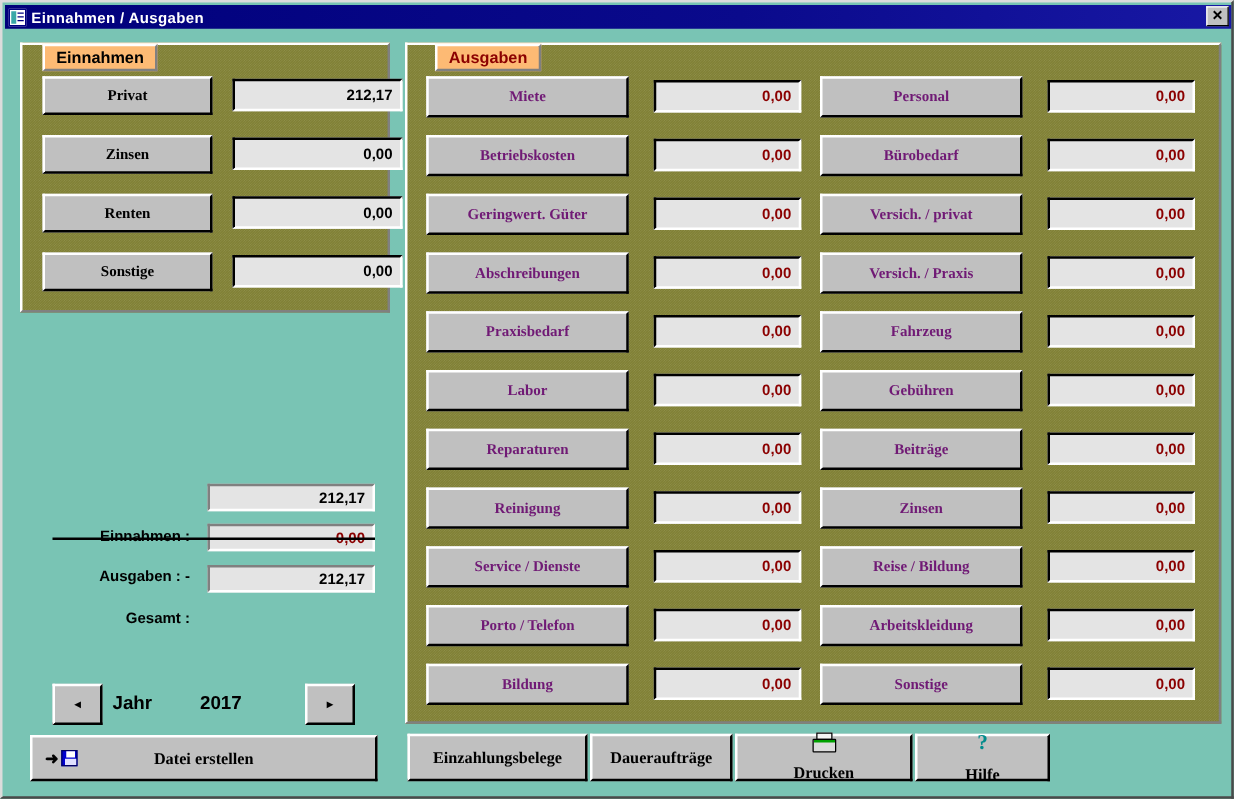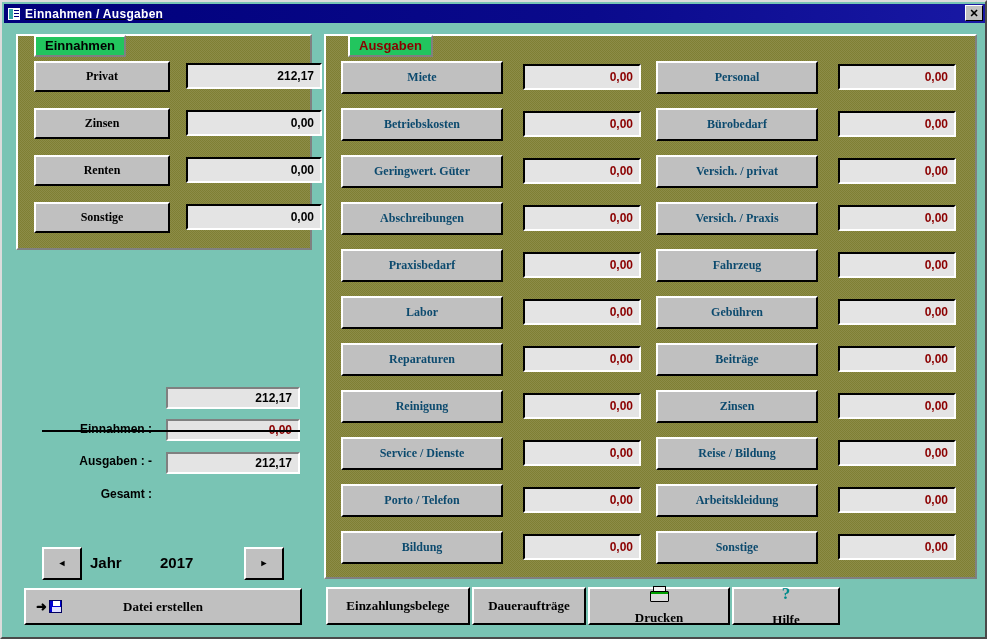--- a/index.html
+++ b/index.html
@@ -19,21 +19,21 @@
     border-top: 2px solid #dcdcdc;
     border-right: 2px solid #4a4a4a;
     border-bottom: 2px solid #4a4a4a;
   }
 
   
   .titlebar {
     position: absolute; left: 2px; top: 2px;
     width: 981px; height: 19px;
     background: linear-gradient(to right, #00007b 0%, #0a0a8c 60%, #1818a4 100%);
-    display: flex; align-items: center; text-decoration: underline;
+    display: flex; align-items: center;
   }
   .title-icon {
     width: 14px; height: 14px; margin-left: 3px; margin-right: 4px;
     background: #ffffff;
     border: 1px solid #000080;
     position: relative; flex: none;
   }
   .title-icon::before {
     content: ""; position: absolute; left: 1px; top: 1px;
     width: 4px; height: 10px; background: #3aa8a8;
@@ -73,21 +73,21 @@
     border-left: 2px solid #ffffff;
     border-top: 2px solid #ffffff;
     border-right: 2px solid #808080;
     border-bottom: 2px solid #808080;
   }
   #panel-einnahmen { left: 14px; top: 32px; width: 296px; height: 216px; }
   #panel-ausgaben  { left: 322px; top: 32px; width: 653px; height: 545px; }
 
   .legend {
     position: absolute;
-    background: #22c55e;
+    background: #fdba74;
     border-left: 2px solid #ffffff;
     border-top: 2px solid #ffffff;
     border-right: 2px solid #808080;
     border-bottom: 2px solid #808080;
     font-size: 13px; font-weight: bold;
     padding: 2px 9px 3px 9px;
     white-space: nowrap;
     line-height: 1;
   }
   #legend-einnahmen { left: 32px; top: 33px; color: #000000; }
@@ -120,21 +120,21 @@
     color: #000;
   }
 
   
   .ein-row { position: absolute; }
   .ein-row .btn   { position: absolute; left: 0;   top: 0; width: 136px; height: 31px; }
   .ein-row .field { position: absolute; left: 152px; top: 2px; width: 136px; height: 26px; }
 
   
   .aus-row { position: absolute; }
-  .aus-row .btn   { position: absolute; left: 0;   top: 0; width: 162px; height: 33px; color: #0c4a6e; }
+  .aus-row .btn   { position: absolute; left: 0;   top: 0; width: 162px; height: 33px; color: #701a75; }
   .aus-row .field { position: absolute; left: 182px; top: 3px; width: 118px; height: 26px; color: #8b0000; }
 
   
   .sum-label {
     position: absolute; width: 122px;
     text-align: right; font-size: 12px; font-weight: bold;
     color: #000;
     margin-top: 31px;
   }
   .sum-field {

